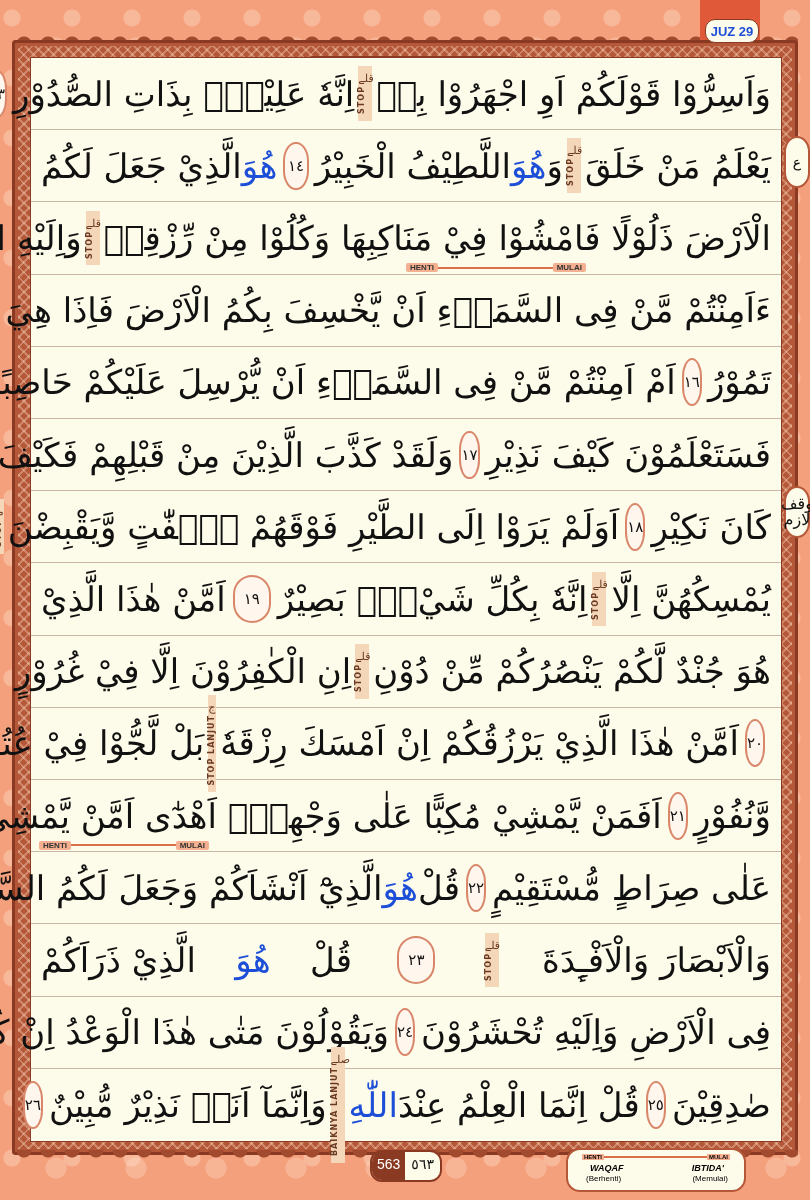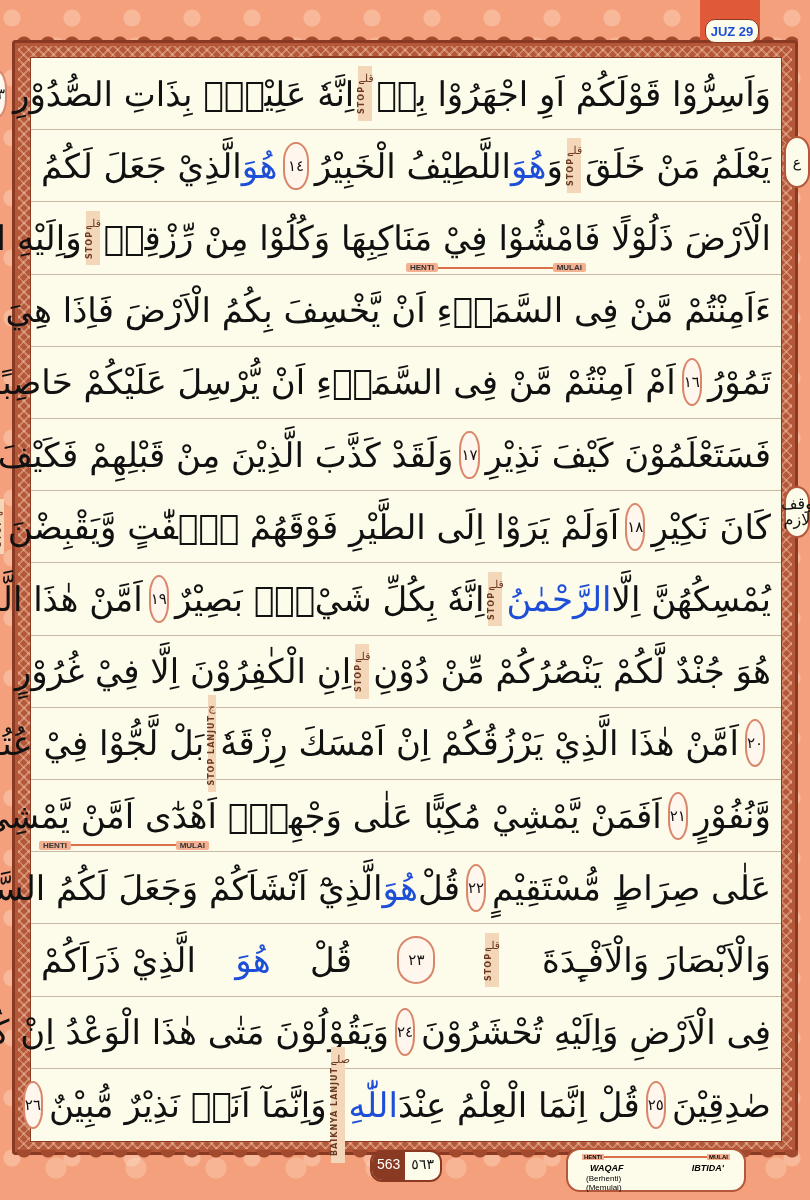--- a/index.html
+++ b/index.html
@@ -100,21 +100,21 @@
   .page-num .arabic { background:#fdfbe9; color:#111; padding:4px 6px; font-family:"DejaVu Serif", serif; }
   .legend {
     position:absolute; left:566px; top:1148px; width:176px; height:40px;
     background:#fdfbe9; border:2px solid #b5583a; border-radius:14px;
     font-family:"Liberation Sans", sans-serif;
   }
   .legend .row1 { position:absolute; top:4px; left:14px; right:14px; display:flex; align-items:center; font-size:6px; font-weight:bold; }
   .legend .row1 .lbl { background:#f4b090; padding:0 2px; }
   .legend .row1 .bar { height:1.5px; background:#d9704a; flex:1; }
   .legend .row2 { position:absolute; top:13px; left:22px; right:20px; display:flex; justify-content:space-between; font-size:9px; font-weight:bold; font-style:italic; }
-  .legend .row3 { position:absolute; top:24px; left:18px; right:16px; display:flex; justify-content:space-between; font-size:8px;flex-direction:column; }
+  .legend .row3 { position:absolute; top:24px; left:18px; right:16px; display:flex; justify-content:space-between; font-size:8px; }
 </style>
 </head>
 <body>
 
 <div class="scallop top"></div>
 <div class="frame"></div>
 <div class="scallop bottom"></div>
 
 <div class="juz-tab"></div>
 <div class="juz-badge">JUZ 29</div>
@@ -176,21 +176,20 @@
       <span>كَانَ نَكِيْرِ </span>
       <span class="ayah-num">١٨</span>
       <span>اَوَلَمْ يَرَوْا اِلَى الطَّيْرِ فَوْقَهُمْ صٰۤفّٰتٍ وَّيَقْبِضْنَ </span>
       <span class="stop-tag">
         <span class="s">مـ</span>
         <span class="v">STOP</span>
       </span>
     </div>
     <div class="line" style="top: 505.4px; height: 72.2px;">
       <span>يُمْسِكُهُنَّ اِلَّا </span>
-      <span class="hl">الرَّحْمٰنُ </span>
       <span class="stop-tag">
         <span class="s">قلے</span>
         <span class="v">STOP</span>
       </span>
       <span>اِنَّهٗ بِكُلِّ شَيْءٍۢ بَصِيْرٌ </span>
       <span class="ayah-num">١٩</span>
       <span>اَمَّنْ هٰذَا الَّذِيْ </span>
     </div>
     <div class="line" style="top: 577.6px; height: 72.2px;">
       <span>هُوَ جُنْدٌ لَّكُمْ يَنْصُرُكُمْ مِّنْ دُوْنِ </span>

